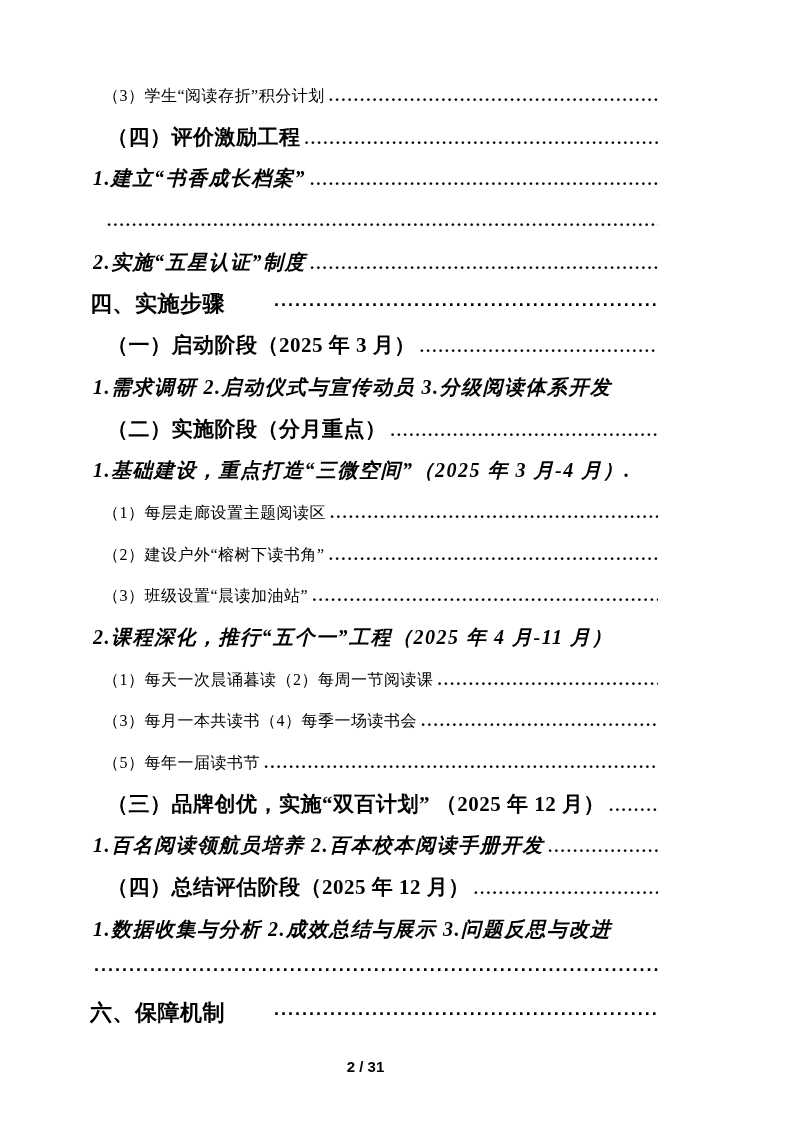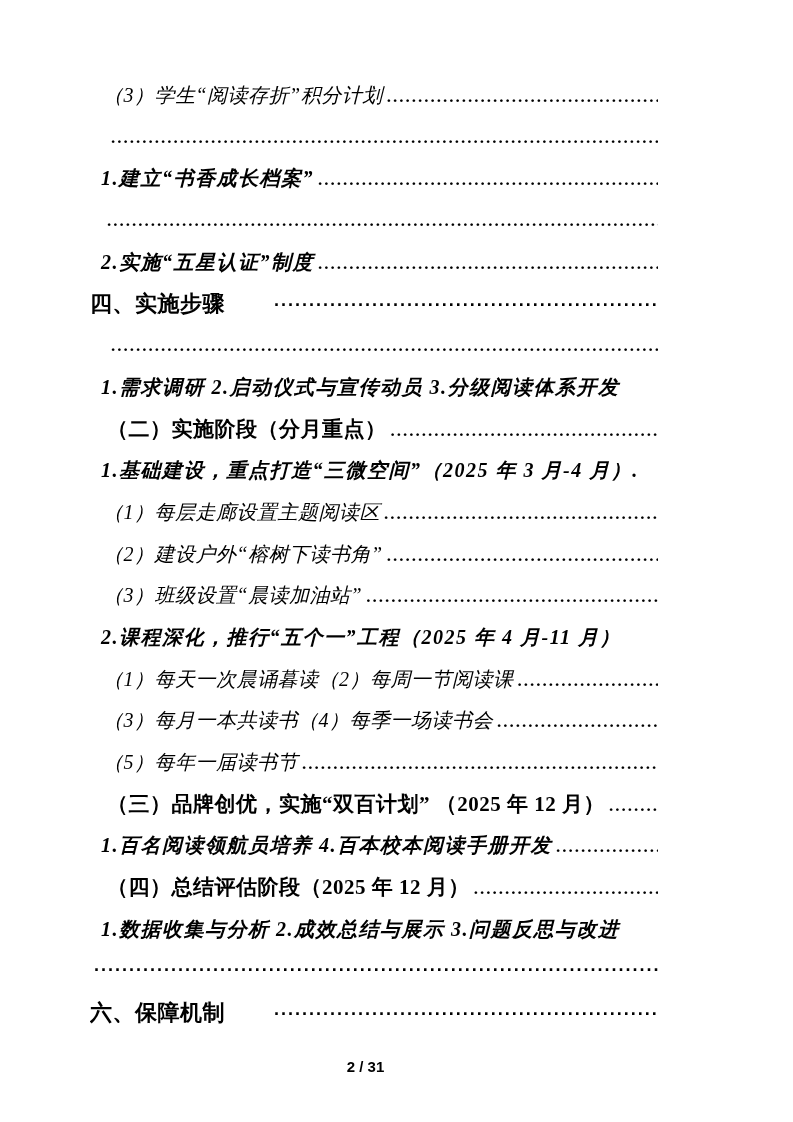--- a/index.html
+++ b/index.html
@@ -48,33 +48,32 @@
     letter-spacing:0.5px;
   }
   
   .lvl-h2{padding-left:17px;}
   .lvl-h2 .t{
     font-weight:bold;
     font-size:21px;
     letter-spacing:0.5px;
   }
   
-  .lvl-script{padding-left:3px;margin-left:8px;}
+  .lvl-script{padding-left:3px;}
   .lvl-script .t{
     font-style:italic;
     font-weight:bold;
     font-size:20px;
     letter-spacing:1.5px;
   }
   
   .lvl-sub{padding-left:13px;}
   .lvl-sub .t{
-    font-size:20px;
+    font-size:16px;
     letter-spacing:0.5px;
-    font-style:italic;
   }
   .footer{
     position:absolute;
     top:1058px;left:0;
     width:731px;
     text-align:center;
     font-family:"Liberation Sans", sans-serif;
     font-weight:bold;
     font-size:15px;
   }
@@ -83,38 +82,40 @@
 <body>
 
 <div class="page">
   <div class="content">
 
     <div class="toc-line lvl-sub">
       <span class="t">（3）学生“阅读存折”积分计划</span>
       <span class="leader">........................................................................................................................................................................................................</span>
     </div>
     <div class="toc-line lvl-h2">
+      <span class="t">（四）评价激励工程</span>
       <span class="leader">........................................................................................................................................................................................................</span>
     </div>
     <div class="toc-line lvl-script">
       <span class="t">1.建立“书香成长档案”</span>
       <span class="leader">........................................................................................................................................................................................................</span>
     </div>
     <div class="toc-line lvl-sub">
       <span class="leader">........................................................................................................................................................................................................</span>
     </div>
     <div class="toc-line lvl-script">
       <span class="t">2.实施“五星认证”制度</span>
       <span class="leader">........................................................................................................................................................................................................</span>
     </div>
     <div class="toc-line lvl-h1">
       <span class="t">四、实施步骤</span>
       <span class="leader mid">········································································································································································································</span>
     </div>
     <div class="toc-line lvl-h2">
+      <span class="t">（一）启动阶段（2025 年 3 月）</span>
       <span class="leader">........................................................................................................................................................................................................</span>
     </div>
     <div class="toc-line lvl-script">
       <span class="t">1.需求调研 2.启动仪式与宣传动员 3.分级阅读体系开发</span>
       <span class="leader"></span>
     </div>
     <div class="toc-line lvl-h2">
       <span class="t">（二）实施阶段（分月重点）</span>
       <span class="leader">........................................................................................................................................................................................................</span>
     </div>
@@ -148,21 +149,21 @@
     </div>
     <div class="toc-line lvl-sub">
       <span class="t">（5）每年一届读书节</span>
       <span class="leader">........................................................................................................................................................................................................</span>
     </div>
     <div class="toc-line lvl-h2">
       <span class="t">（三）品牌创优，实施“双百计划” （2025 年 12 月）</span>
       <span class="leader">........................................................................................................................................................................................................</span>
     </div>
     <div class="toc-line lvl-script">
-      <span class="t">1.百名阅读领航员培养 4.百本校本阅读手册开发</span>
+      <span class="t">1.百名阅读领航员培养 2.百本校本阅读手册开发</span>
       <span class="leader">........................................................................................................................................................................................................</span>
     </div>
     <div class="toc-line lvl-h2">
       <span class="t">（四）总结评估阶段（2025 年 12 月）</span>
       <span class="leader">........................................................................................................................................................................................................</span>
     </div>
     <div class="toc-line lvl-script">
       <span class="t">1.数据收集与分析 2.成效总结与展示 3.问题反思与改进</span>
       <span class="leader"></span>
     </div>

